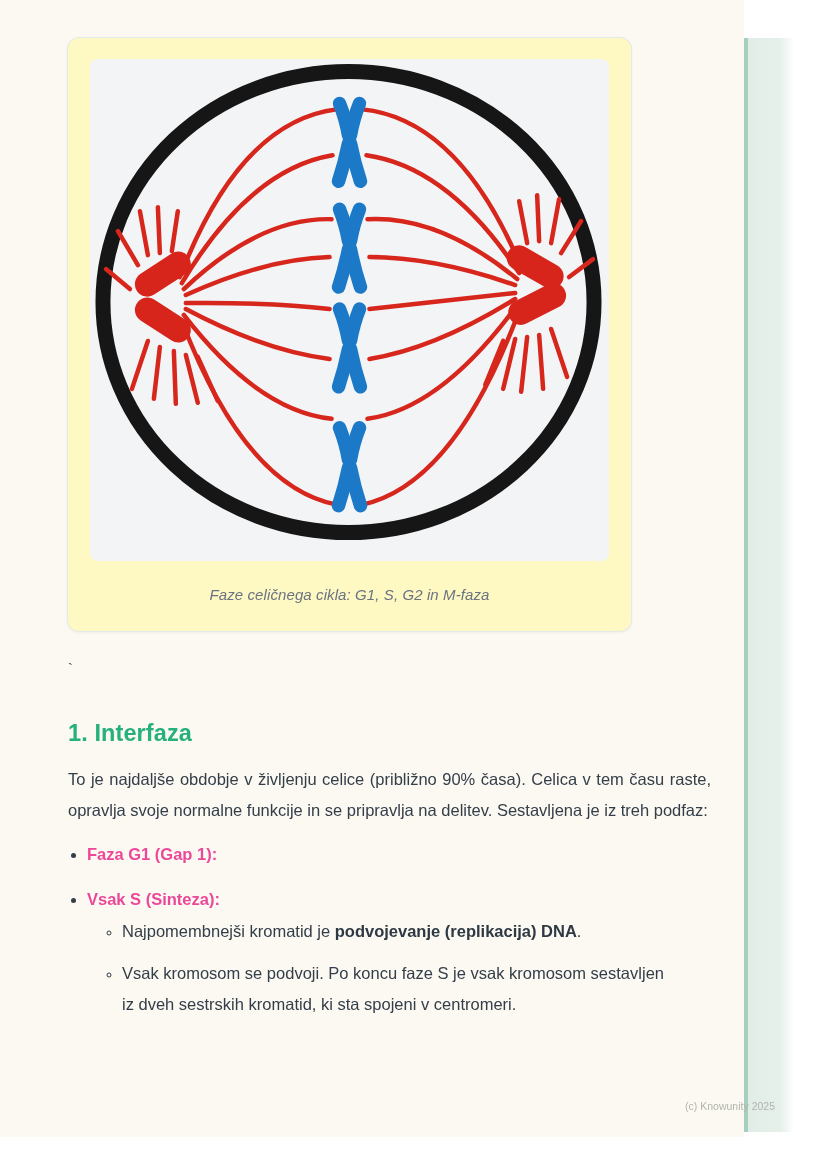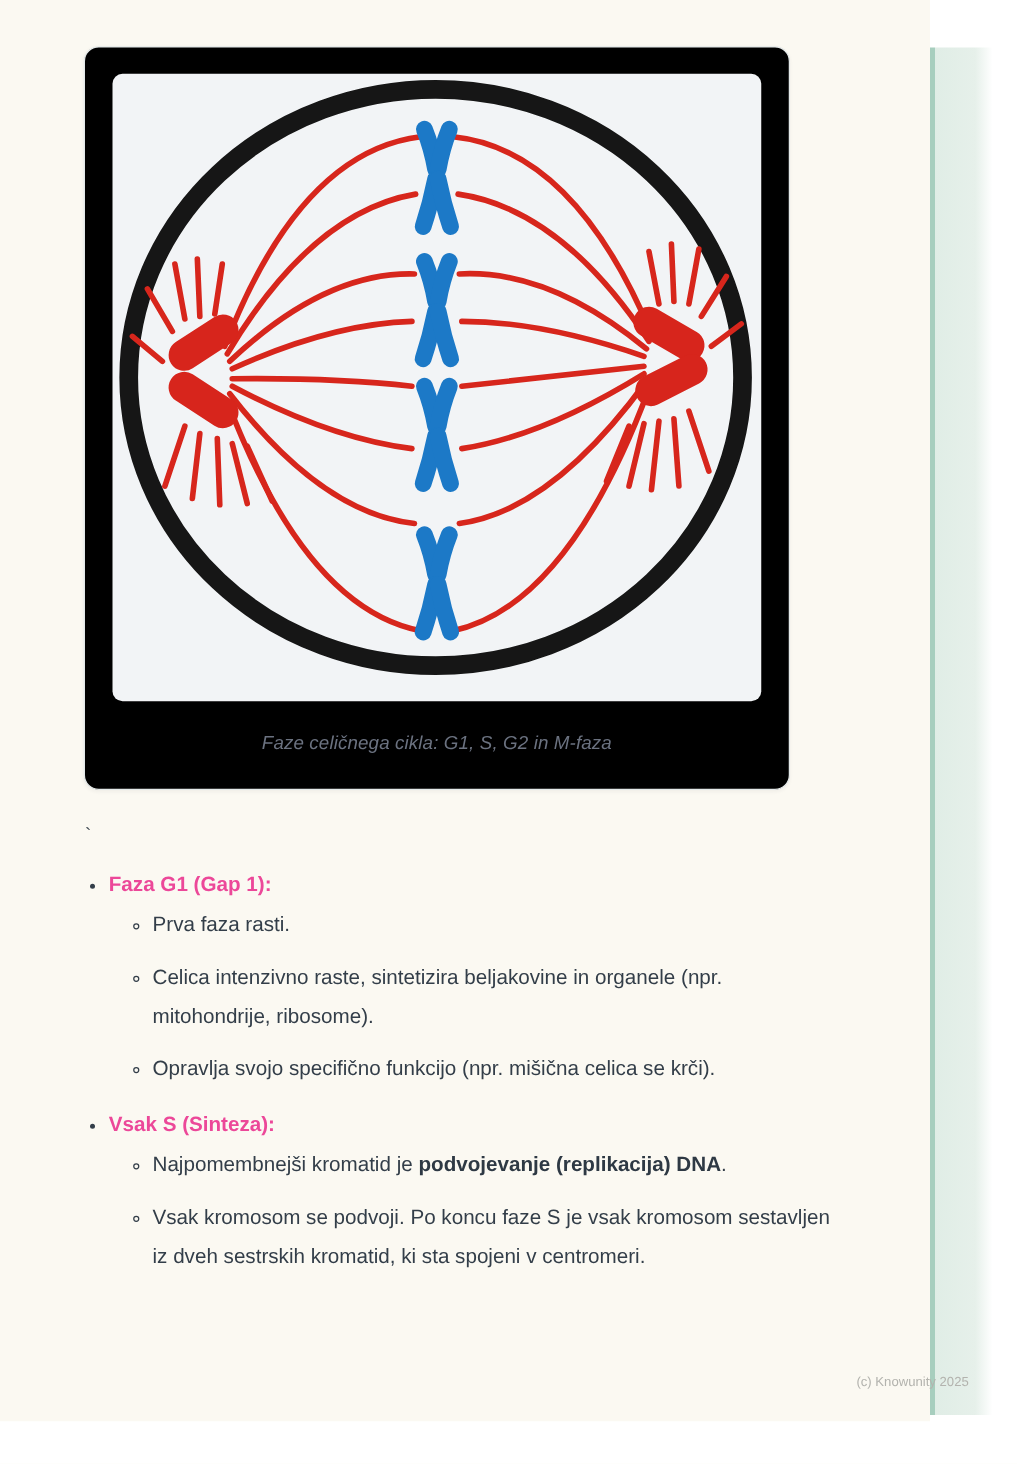--- a/index.html
+++ b/index.html
@@ -13,21 +13,21 @@
     position:absolute;left:0;top:0;width:744px;height:1137px;
     background:#fbf9f2;
   }
   .accent-bar{
     position:absolute;left:744px;top:38px;width:46px;height:1094px;
     background:linear-gradient(90deg,#e0ede6 0%,#e6f0ea 70%,#ffffff 100%);
     border-left:4px solid #a7cebe;
   }
   .figure-card{
     position:absolute;left:67px;top:37px;width:565px;height:595px;
-    background:#000000;border:1px solid #e4e9e9;border-radius:12px;
+    background:#fef9c3;border:1px solid #e4e9e9;border-radius:12px;
     box-shadow:0 1px 3px rgba(30,40,50,0.05);
     box-sizing:border-box;padding:21px 22px 0 22px;
   }
   .figure-plate{
     display:block;margin:0 auto;width:519px;height:502px;
     background:#f2f4f6;border-radius:8px;
   }
   .figure-caption{
     margin-top:25px;text-align:center;
     font-style:italic;font-size:15px;color:#6b7280;letter-spacing:0.1px;
@@ -160,36 +160,27 @@
           <path d="M 1 4 Q 5 24 11 42"></path>
       </g>
     </g>
   </svg>
   <div class="figure-caption">Faze celičnega cikla: G1, S, G2 in M-faza</div>
 </div>
 
 <div class="content-area">
   <div class="stray-tick">`</div>
 
+  <h2 class="section-heading">1. Interfaza</h2>
 
+  <p class="intro-paragraph">To je najdaljše obdobje v življenju celice (približno 90% časa). Celica v tem času raste, opravlja svoje normalne funkcije in se pripravlja na delitev. Sestavljena je iz treh podfaz:</p>
 
   <ul class="phase-list">
     <li>
       <span class="phase-title">Faza G1 (Gap 1):</span>
-      <ul class="sub-list">
-        <li>
-          <span>Prva faza rasti.</span>
-        </li>
-        <li>
-          <span>Celica intenzivno raste, sintetizira beljakovine in organele (npr. mitohondrije, ribosome).</span>
-        </li>
-        <li>
-          <span>Opravlja svojo specifično funkcijo (npr. mišična celica se krči).</span>
-        </li>
-      </ul>
     </li>
     <li>
       <span class="phase-title">Vsak S (Sinteza):</span>
       <ul class="sub-list">
         <li>
           <span>Najpomembnejši kromatid je </span><span class="bold-seg">podvojevanje (replikacija) DNA</span><span>.</span>
         </li>
         <li>
           <span>Vsak kromosom se podvoji. Po koncu faze S je vsak kromosom sestavljen iz dveh sestrskih kromatid, ki sta spojeni v centromeri.</span>
         </li>

